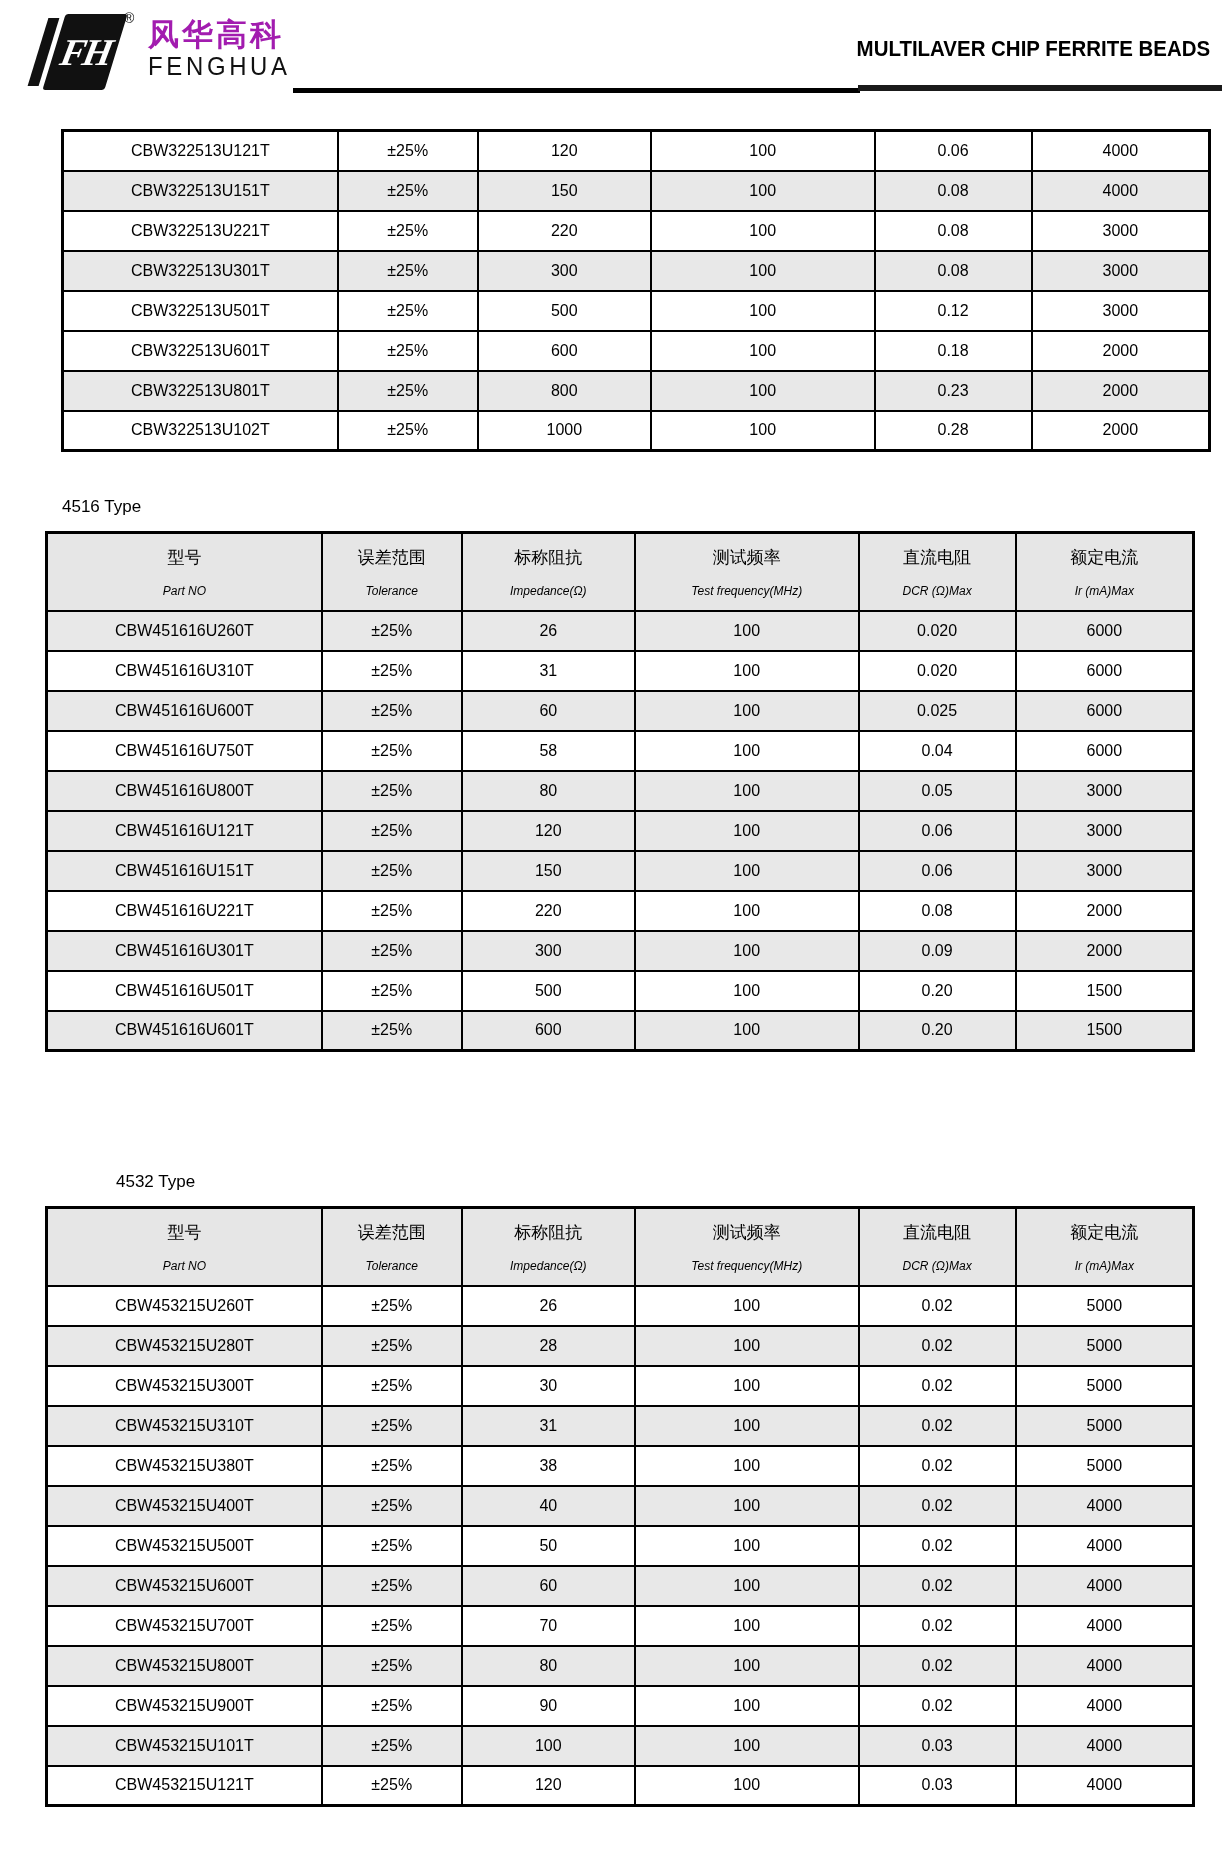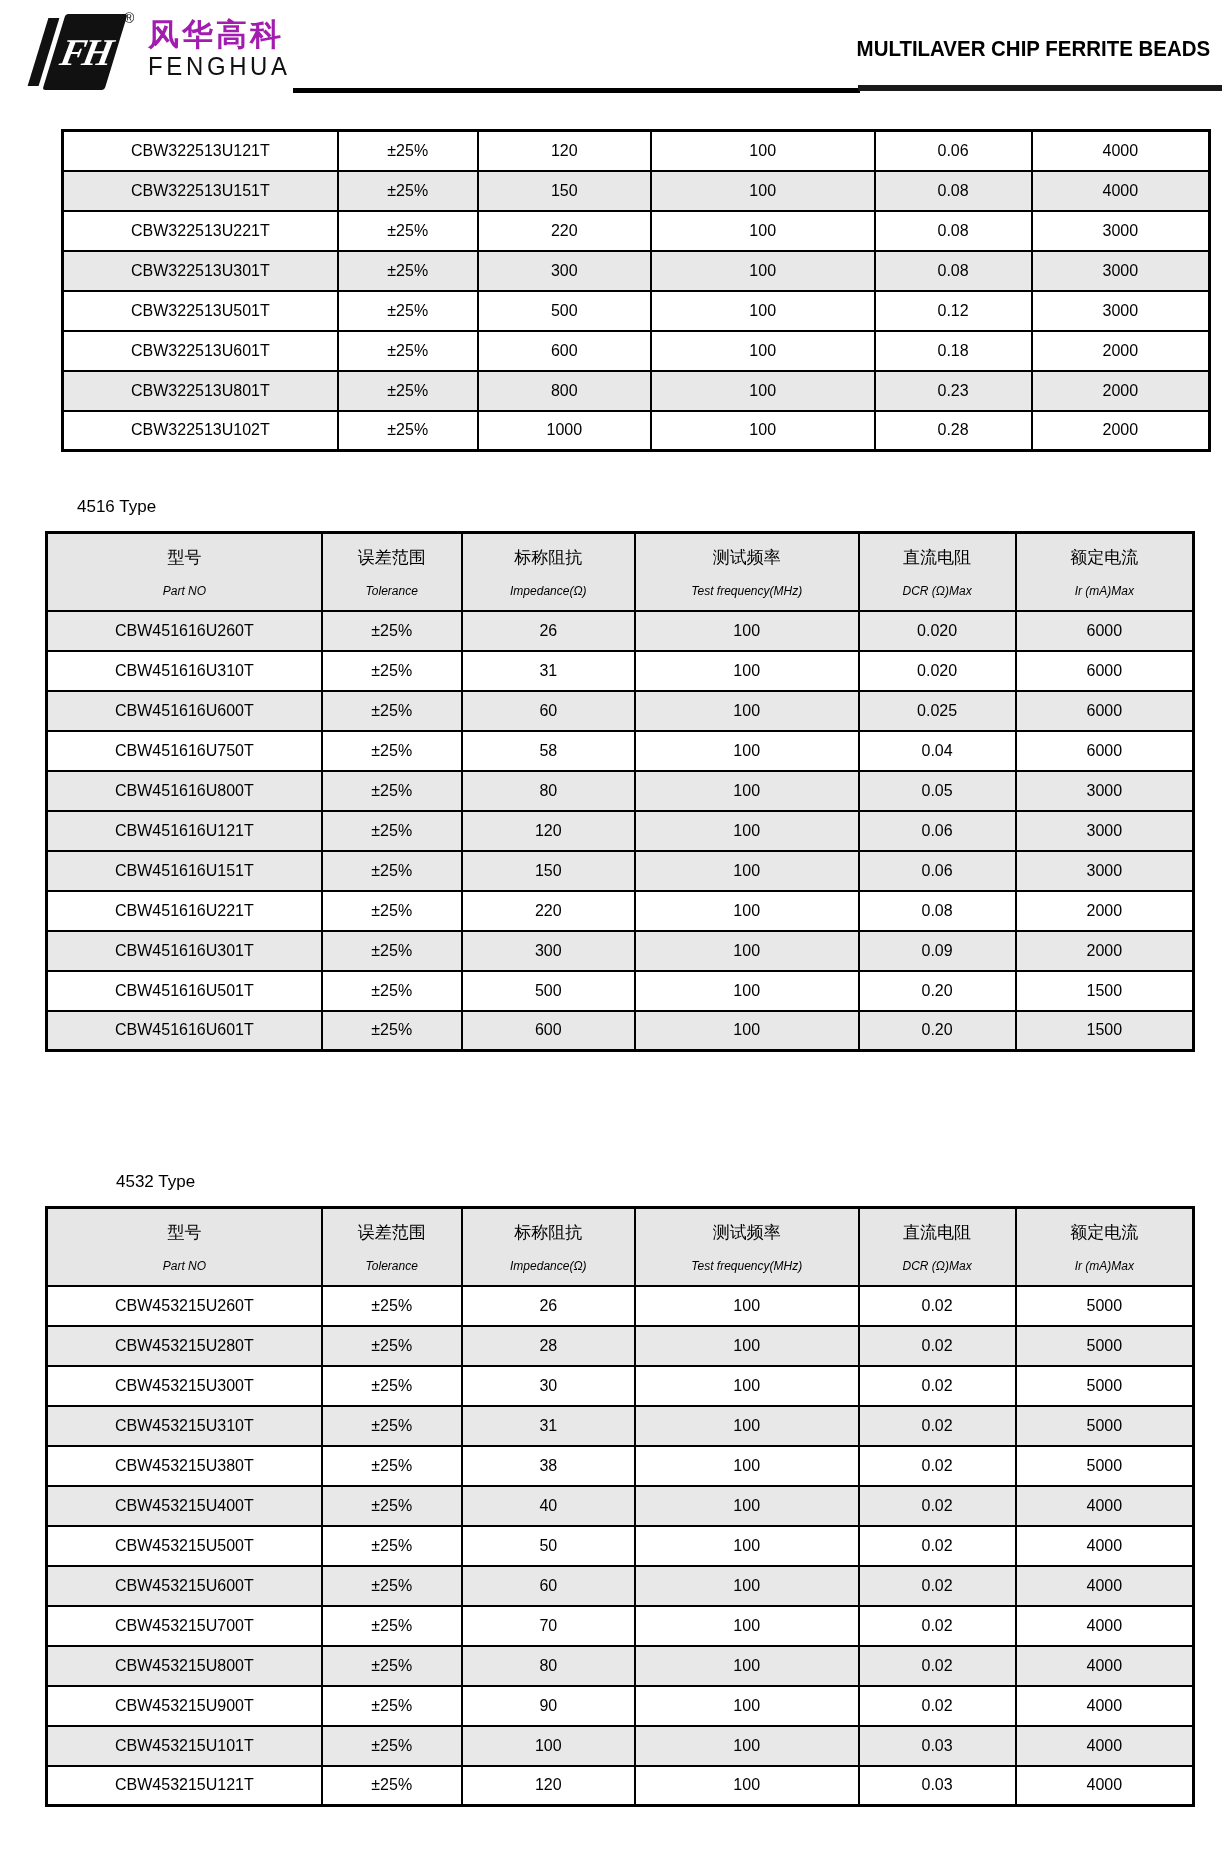--- a/index.html
+++ b/index.html
@@ -71,21 +71,21 @@
   .th-en { font-size: 12px; font-style: italic; }
 
   col.c0 { width: 24.0%; }
   col.c1 { width: 12.2%; }
   col.c2 { width: 15.1%; }
   col.c3 { width: 19.5%; }
   col.c4 { width: 13.7%; }
   col.c5 { width: 15.5%; }
 
   #table-3225 { position: absolute; top: 129px; left: 16px; }
-  #label-4516 { position: absolute; top: 497px; left: 32px; font-size: 17px; }
+  #label-4516 { position: absolute; top: 497px; left: 17px; font-size: 17px; }
   #table-4516 { position: absolute; top: 531px; left: 0; }
   #label-4532 { position: absolute; top: 1172px; left: 27px; font-size: 17px; margin-left: 44px; }
   #table-4532 { position: absolute; top: 1206px; left: 0; }
 </style>
 </head>
 <body>
 
 <div class="page-header">
   <div class="logo">
     <div class="logo-mark-wrap">

